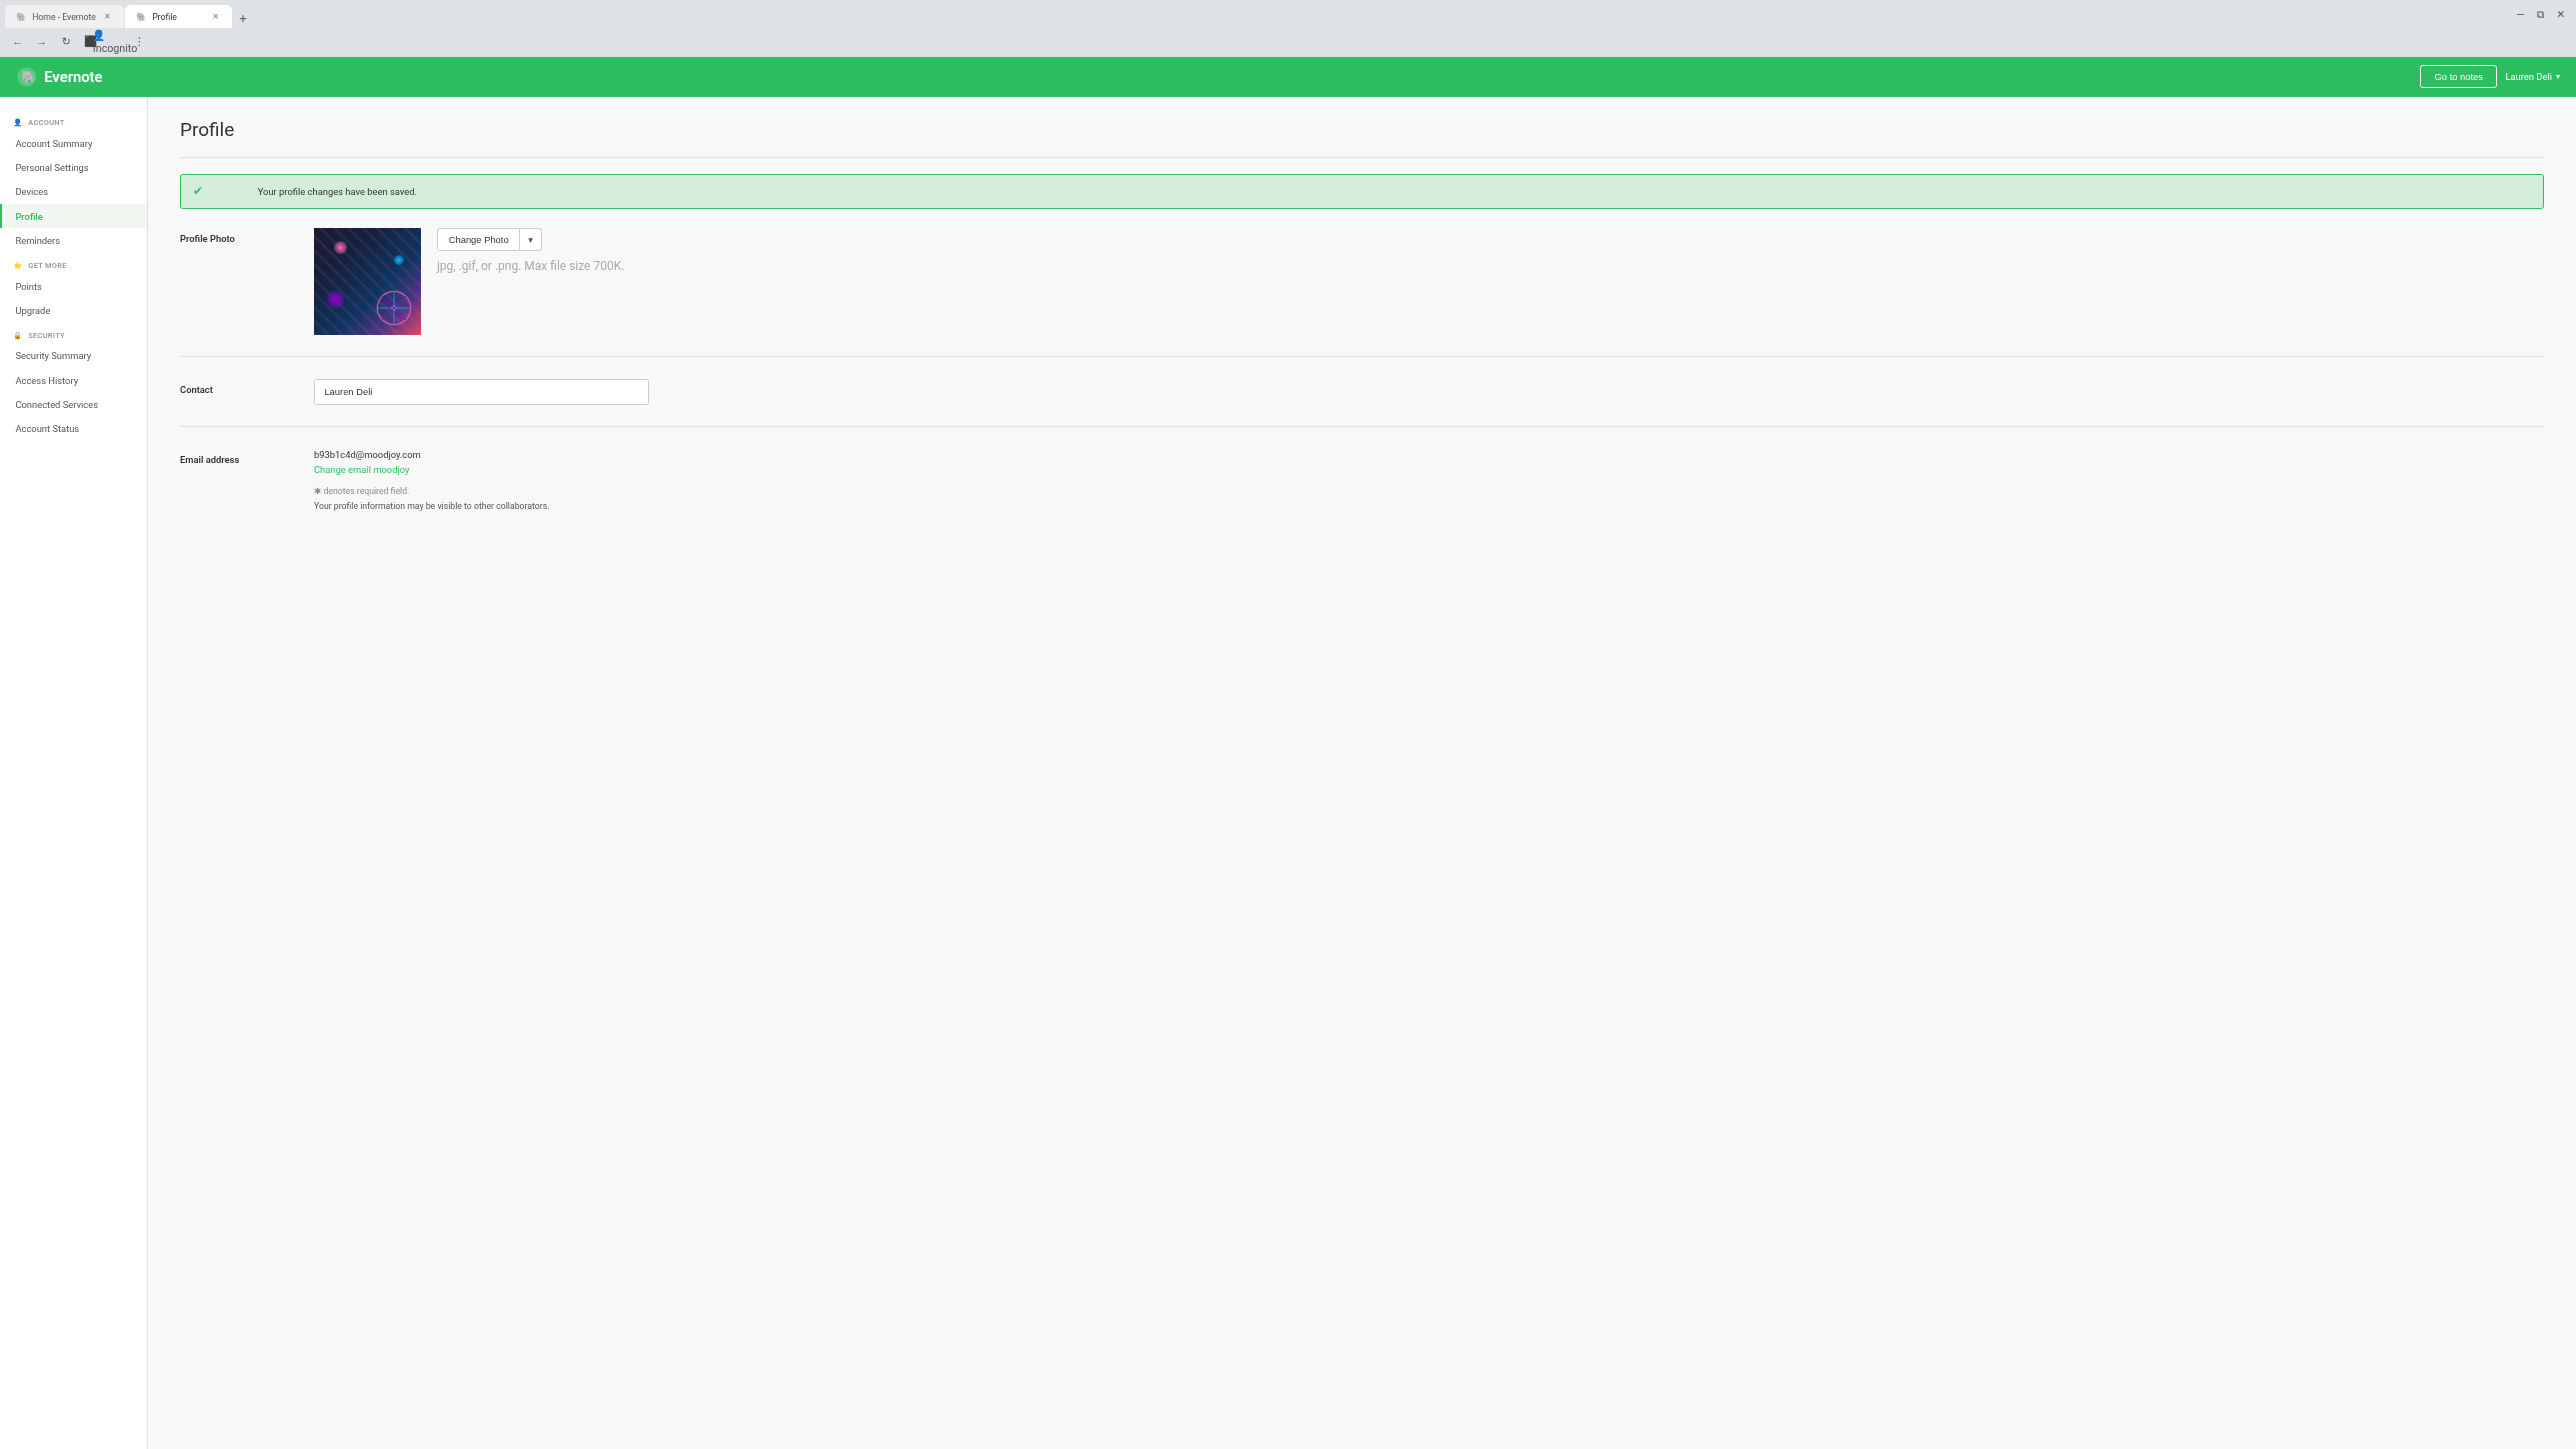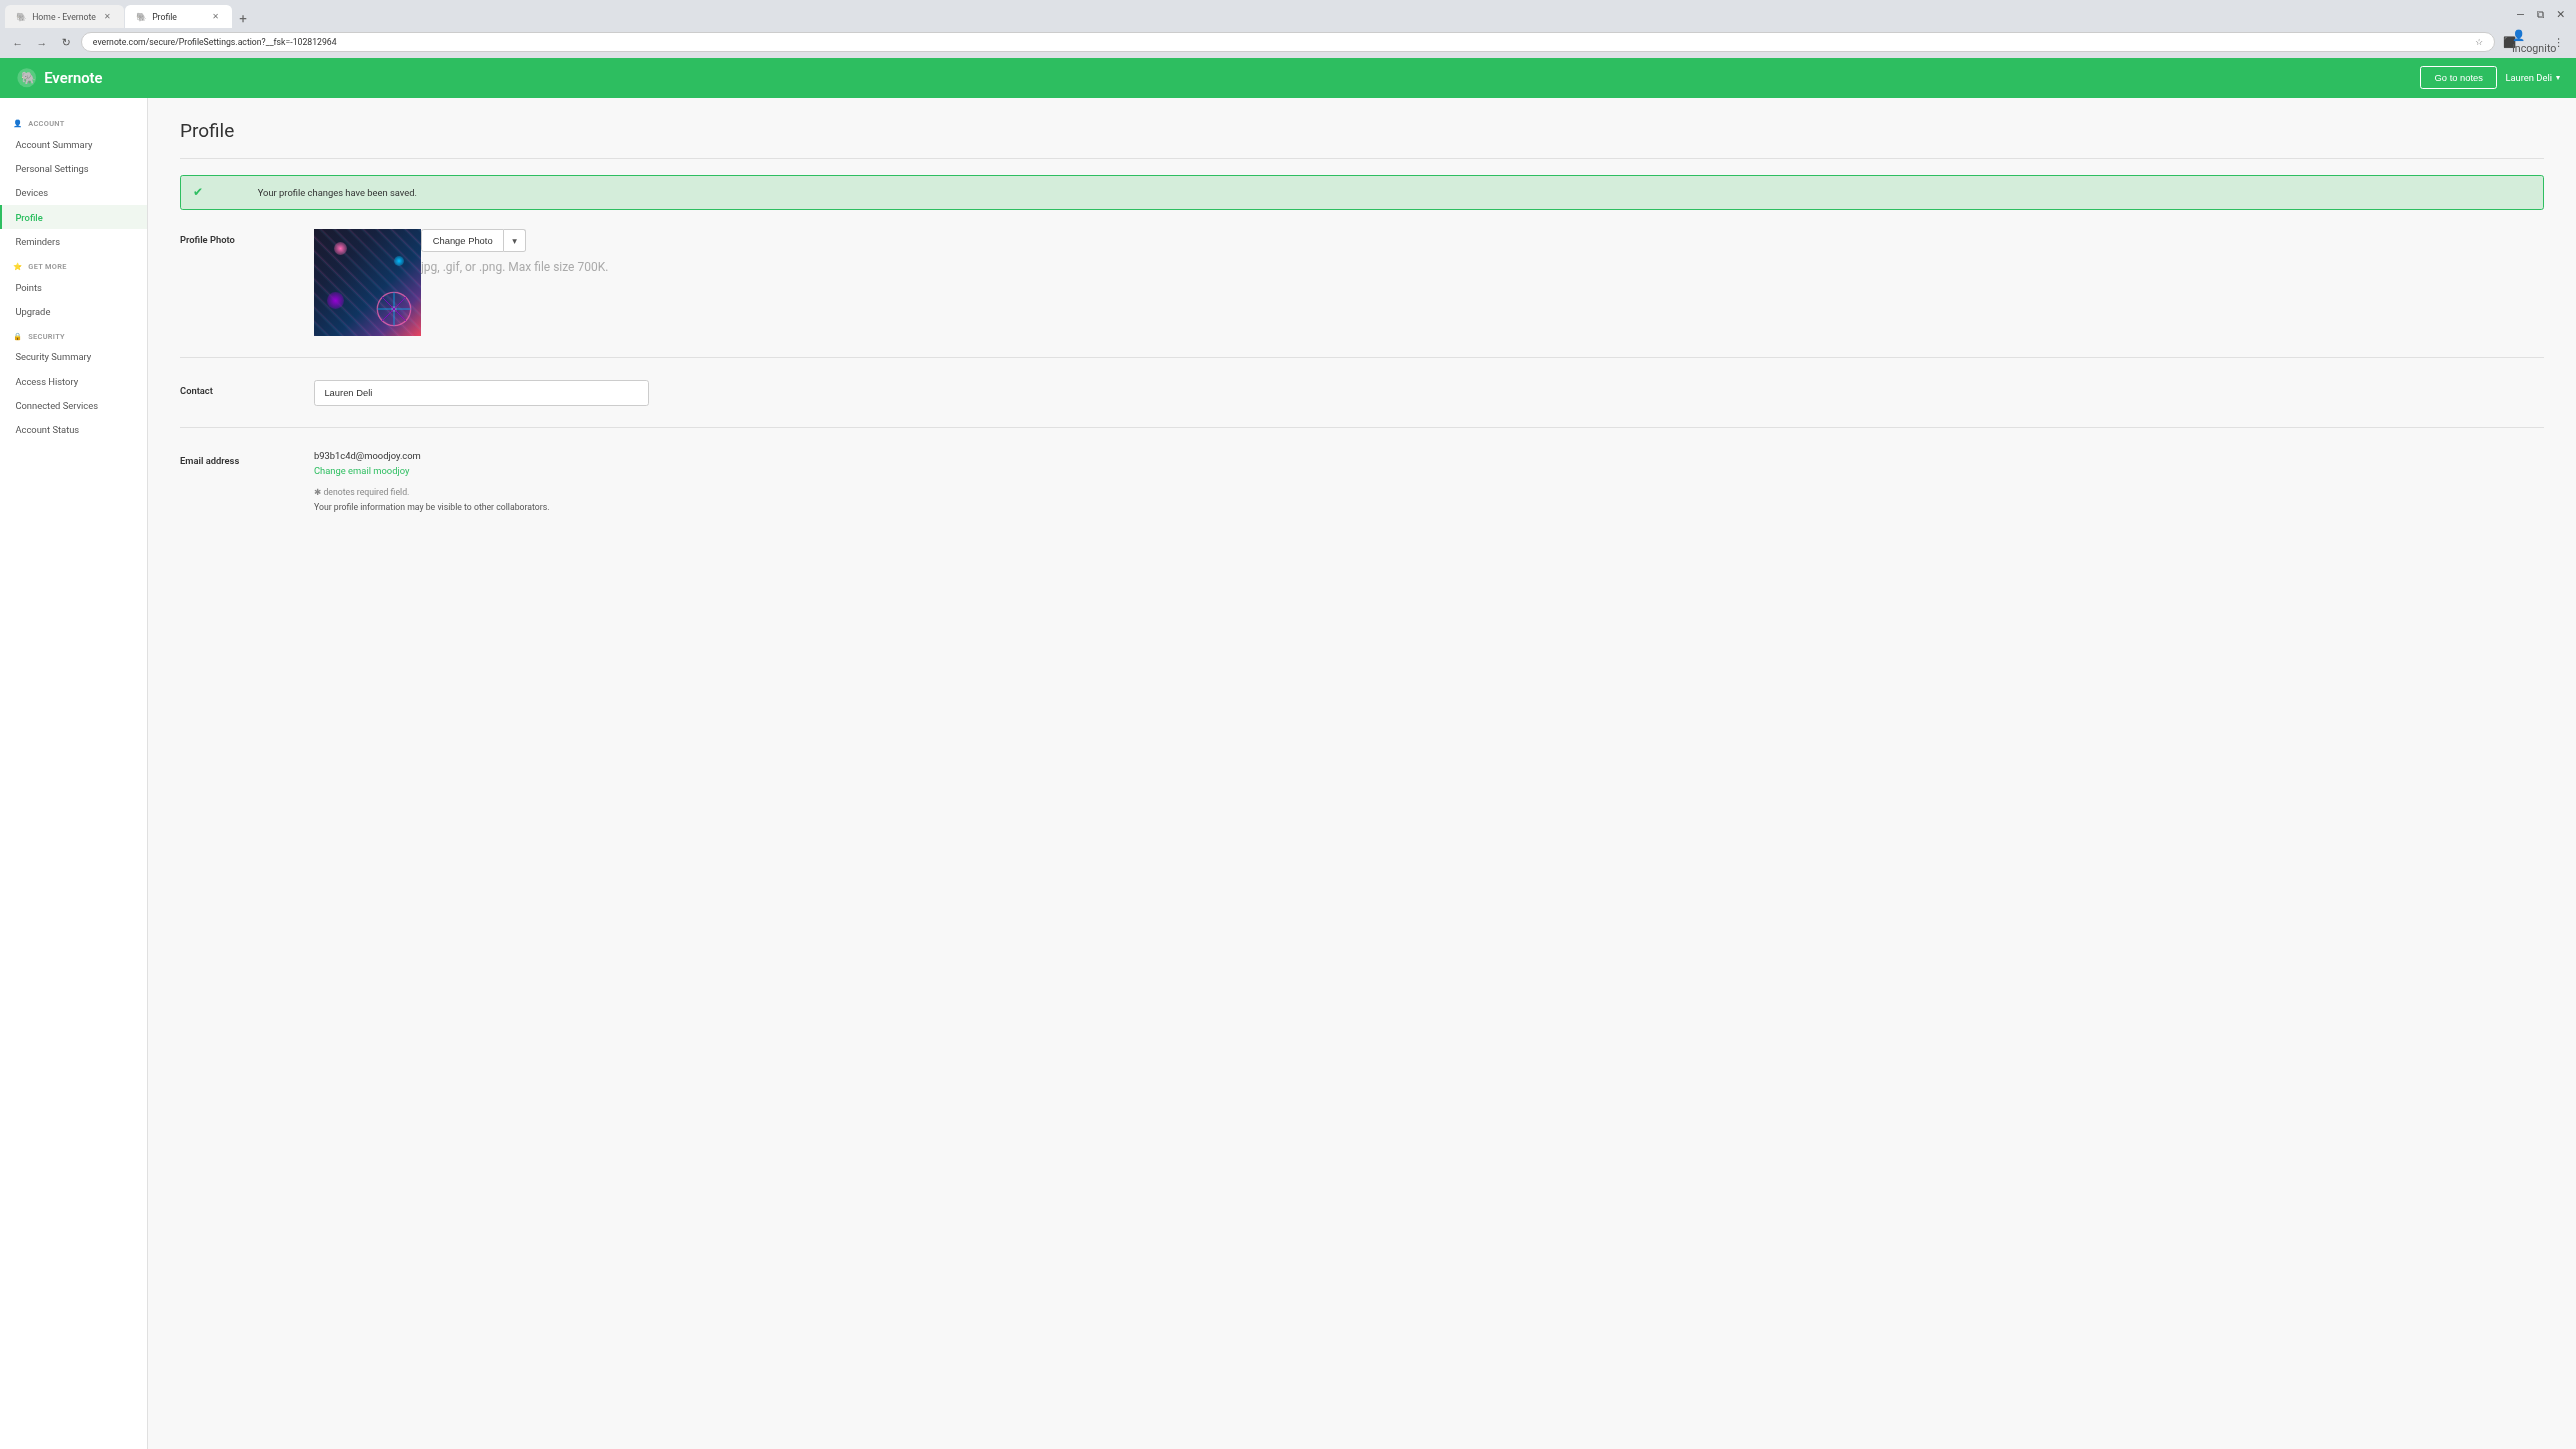--- a/index.html
+++ b/index.html
@@ -51,21 +51,21 @@
     .success-banner { background: #d4edda; border: 0.7px solid #2dbe60; border-radius: 2.7px; padding: 9.4px 12px; display: flex; align-items: center; gap: 6.7px; margin-bottom: 19px; }
     .success-icon { color: #2dbe60; font-size: 12px; }
     .success-text { color: #333; font-size: 9.4px; margin-left: 48px; }
 
     
     .profile-section { display: flex; gap: 27px; margin-bottom: 21.5px; padding-bottom: 21.5px; border-bottom: 0.7px solid #e0e0e0; }
     .section-label { font-size: 9.4px; font-weight: 600; color: #333; min-width: 107px; padding-top: 5.4px; }
     .section-content { flex: 1; }
 
     
-    .photo-row { display: flex; align-items: flex-start; gap: 0; }
+    .photo-row { display: flex; align-items: flex-start; gap: 16px; }
     .photo-placeholder { width: 107px; height: 107px; background: linear-gradient(135deg, #1a1a2e 0%, #16213e 30%, #0f3460 60%, #533483 80%, #e94560 100%); position: relative; overflow: hidden; }
     .photo-overlay { position: absolute; inset: 0; background: repeating-linear-gradient(45deg, rgba(255,100,200,0.15) 0px, transparent 2px, transparent 8px, rgba(100,200,255,0.1) 10px); }
     .photo-lights { position: absolute; top: 13.4px; left: 20px; width: 13.4px; height: 13.4px; background: radial-gradient(circle, #ff69b4, transparent); border-radius: 50%; }
     .photo-lights2 { position: absolute; top: 27px; right: 17px; width: 10px; height: 10px; background: radial-gradient(circle, #00bfff, transparent); border-radius: 50%; }
     .photo-lights3 { position: absolute; bottom: 27px; left: 13.4px; width: 17px; height: 17px; background: radial-gradient(circle, #9400d3, transparent); border-radius: 50%; }
     .change-photo-btn { display: flex; align-items: center; background: #fff; border: 0.7px solid #ccc; border-radius: 2.7px 0 0 2.7px; padding: 5.4px 10.7px; font-size: 9.4px; color: #333; cursor: pointer; }
     .change-photo-dropdown { background: #fff; border: 0.7px solid #ccc; border-left: none; border-radius: 0 2.7px 2.7px 0; padding: 5.4px 8px; cursor: pointer; color: #555; display: flex; align-items: center; }
     .photo-hint { font-size: 12px; color: #aaa; }
 
     
@@ -105,26 +105,20 @@
       <div class="win-btn">—</div>
       <div class="win-btn">⧉</div>
       <div class="win-btn">✕</div>
     </div>
   </div>
 
   <div class="address-bar-row">
     <div class="nav-btn">←</div>
     <div class="nav-btn">→</div>
     <div class="nav-btn">↻</div>
-    <div class="address-bar">
-      <span class="address-bar-url">evernote.com/secure/ProfileSettings.action?__fsk=-102812964</span>
-      <div class="address-bar-icons">
-        <span>☆</span>
-      </div>
-    </div>
     <div class="toolbar-icons">
       <div class="toolbar-icon">⬛</div>
       <div class="toolbar-icon">👤 Incognito</div>
       <div class="toolbar-icon">⋮</div>
     </div>
   </div>
 </div>
 
 <div class="evernote-header">
   <div class="evernote-logo">

